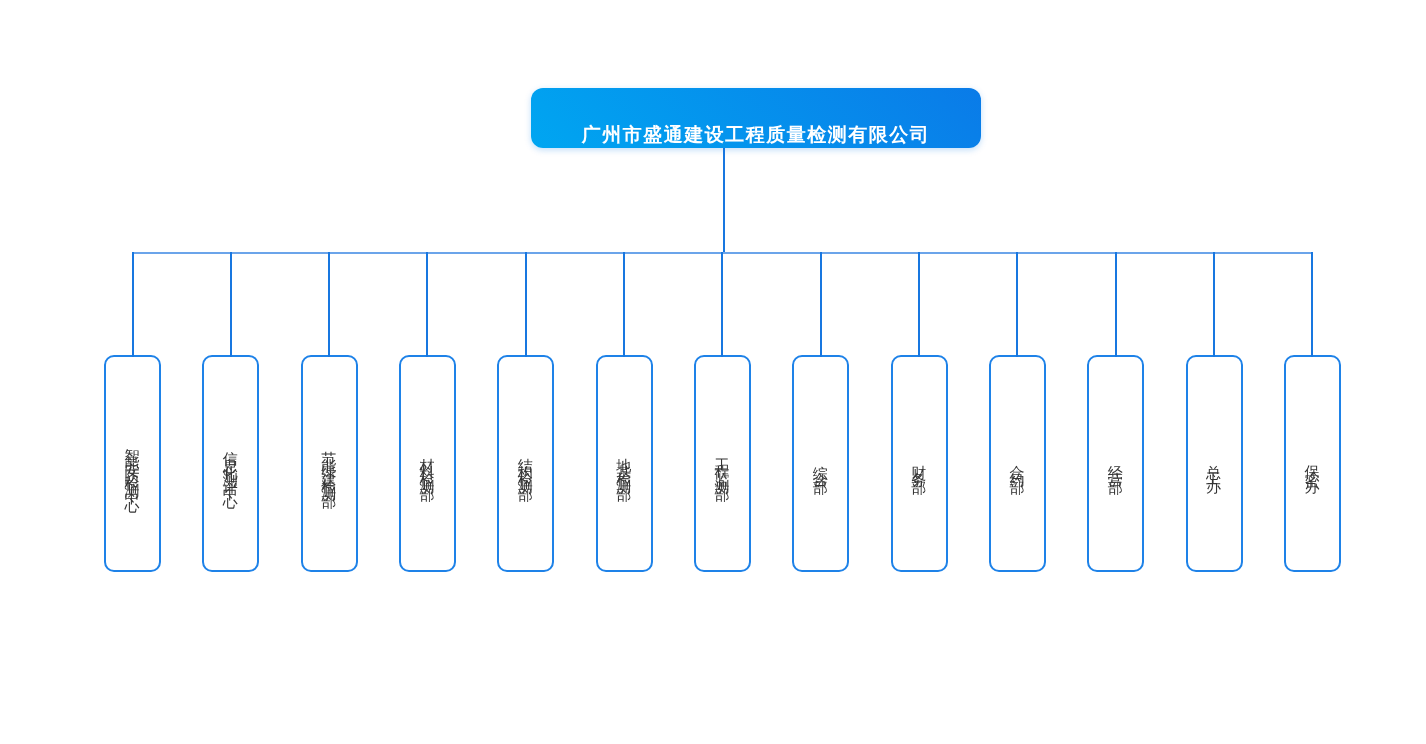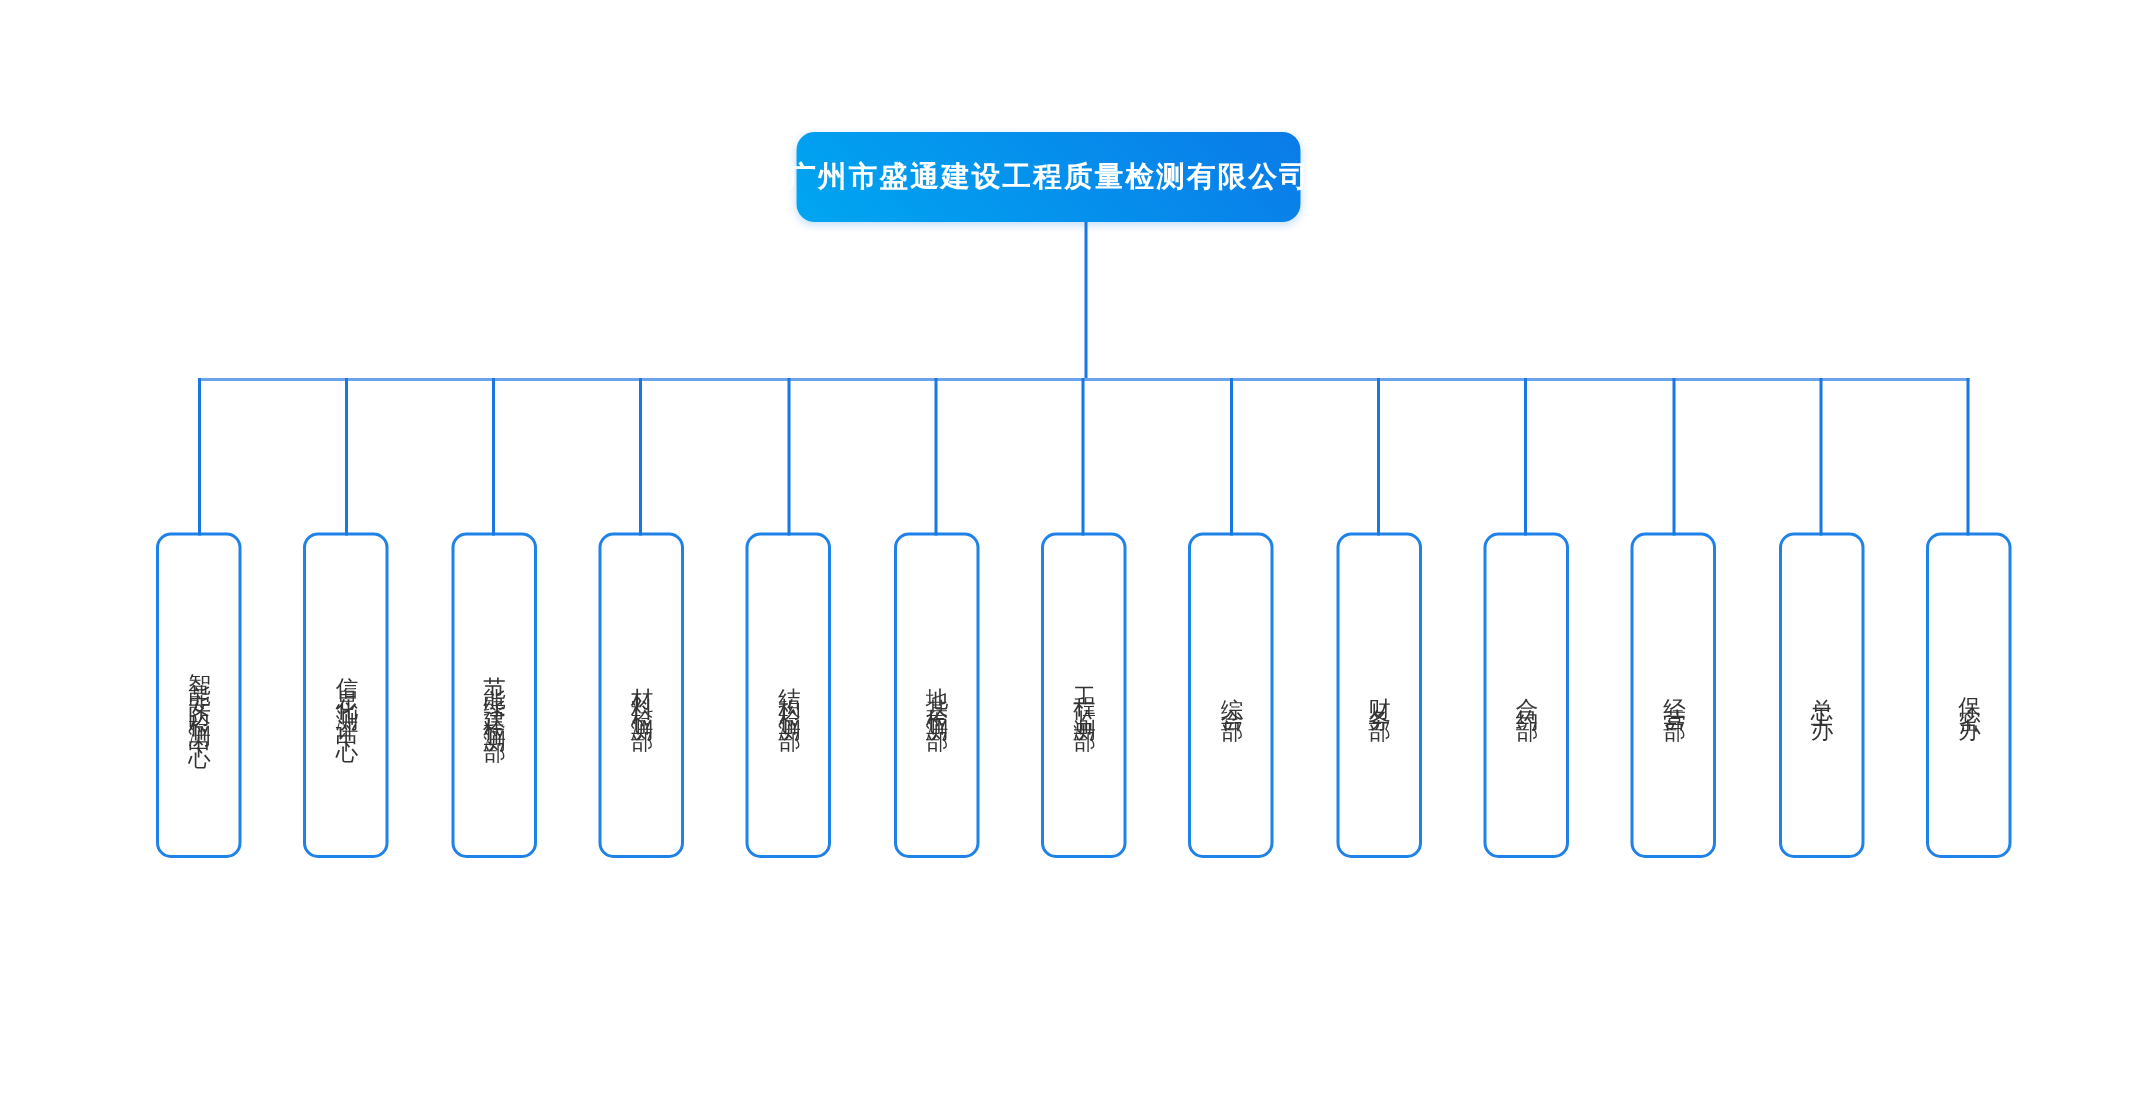--- a/index.html
+++ b/index.html
@@ -13,27 +13,27 @@
     width: 1426px;
     height: 744px;
     background: var(--background, #ffffff);
     overflow: hidden;
   }
   
   .root-box {
     position: absolute;
     left: 531px;
     top: 88px;
-    width: 336px;
+    width: 450px;
     height: 60px;
     box-sizing: border-box;
     border-radius: 12px;
     background: linear-gradient(45deg, var(--root_gradient_start, #00a6f1) 0%, var(--root_gradient_end, #0a7be8) 100%);
     display: flex;
-    align-items: center;
+    align-items: flex-end;
     justify-content: center;
     box-shadow: 0 2px 6px rgba(10, 123, 232, 0.25);
   }
   .root-label {
     color: var(--root_text, #ffffff);
     font-size: 19px;
     font-weight: bold;
     letter-spacing: 1.5px;
     white-space: nowrap;
   }

